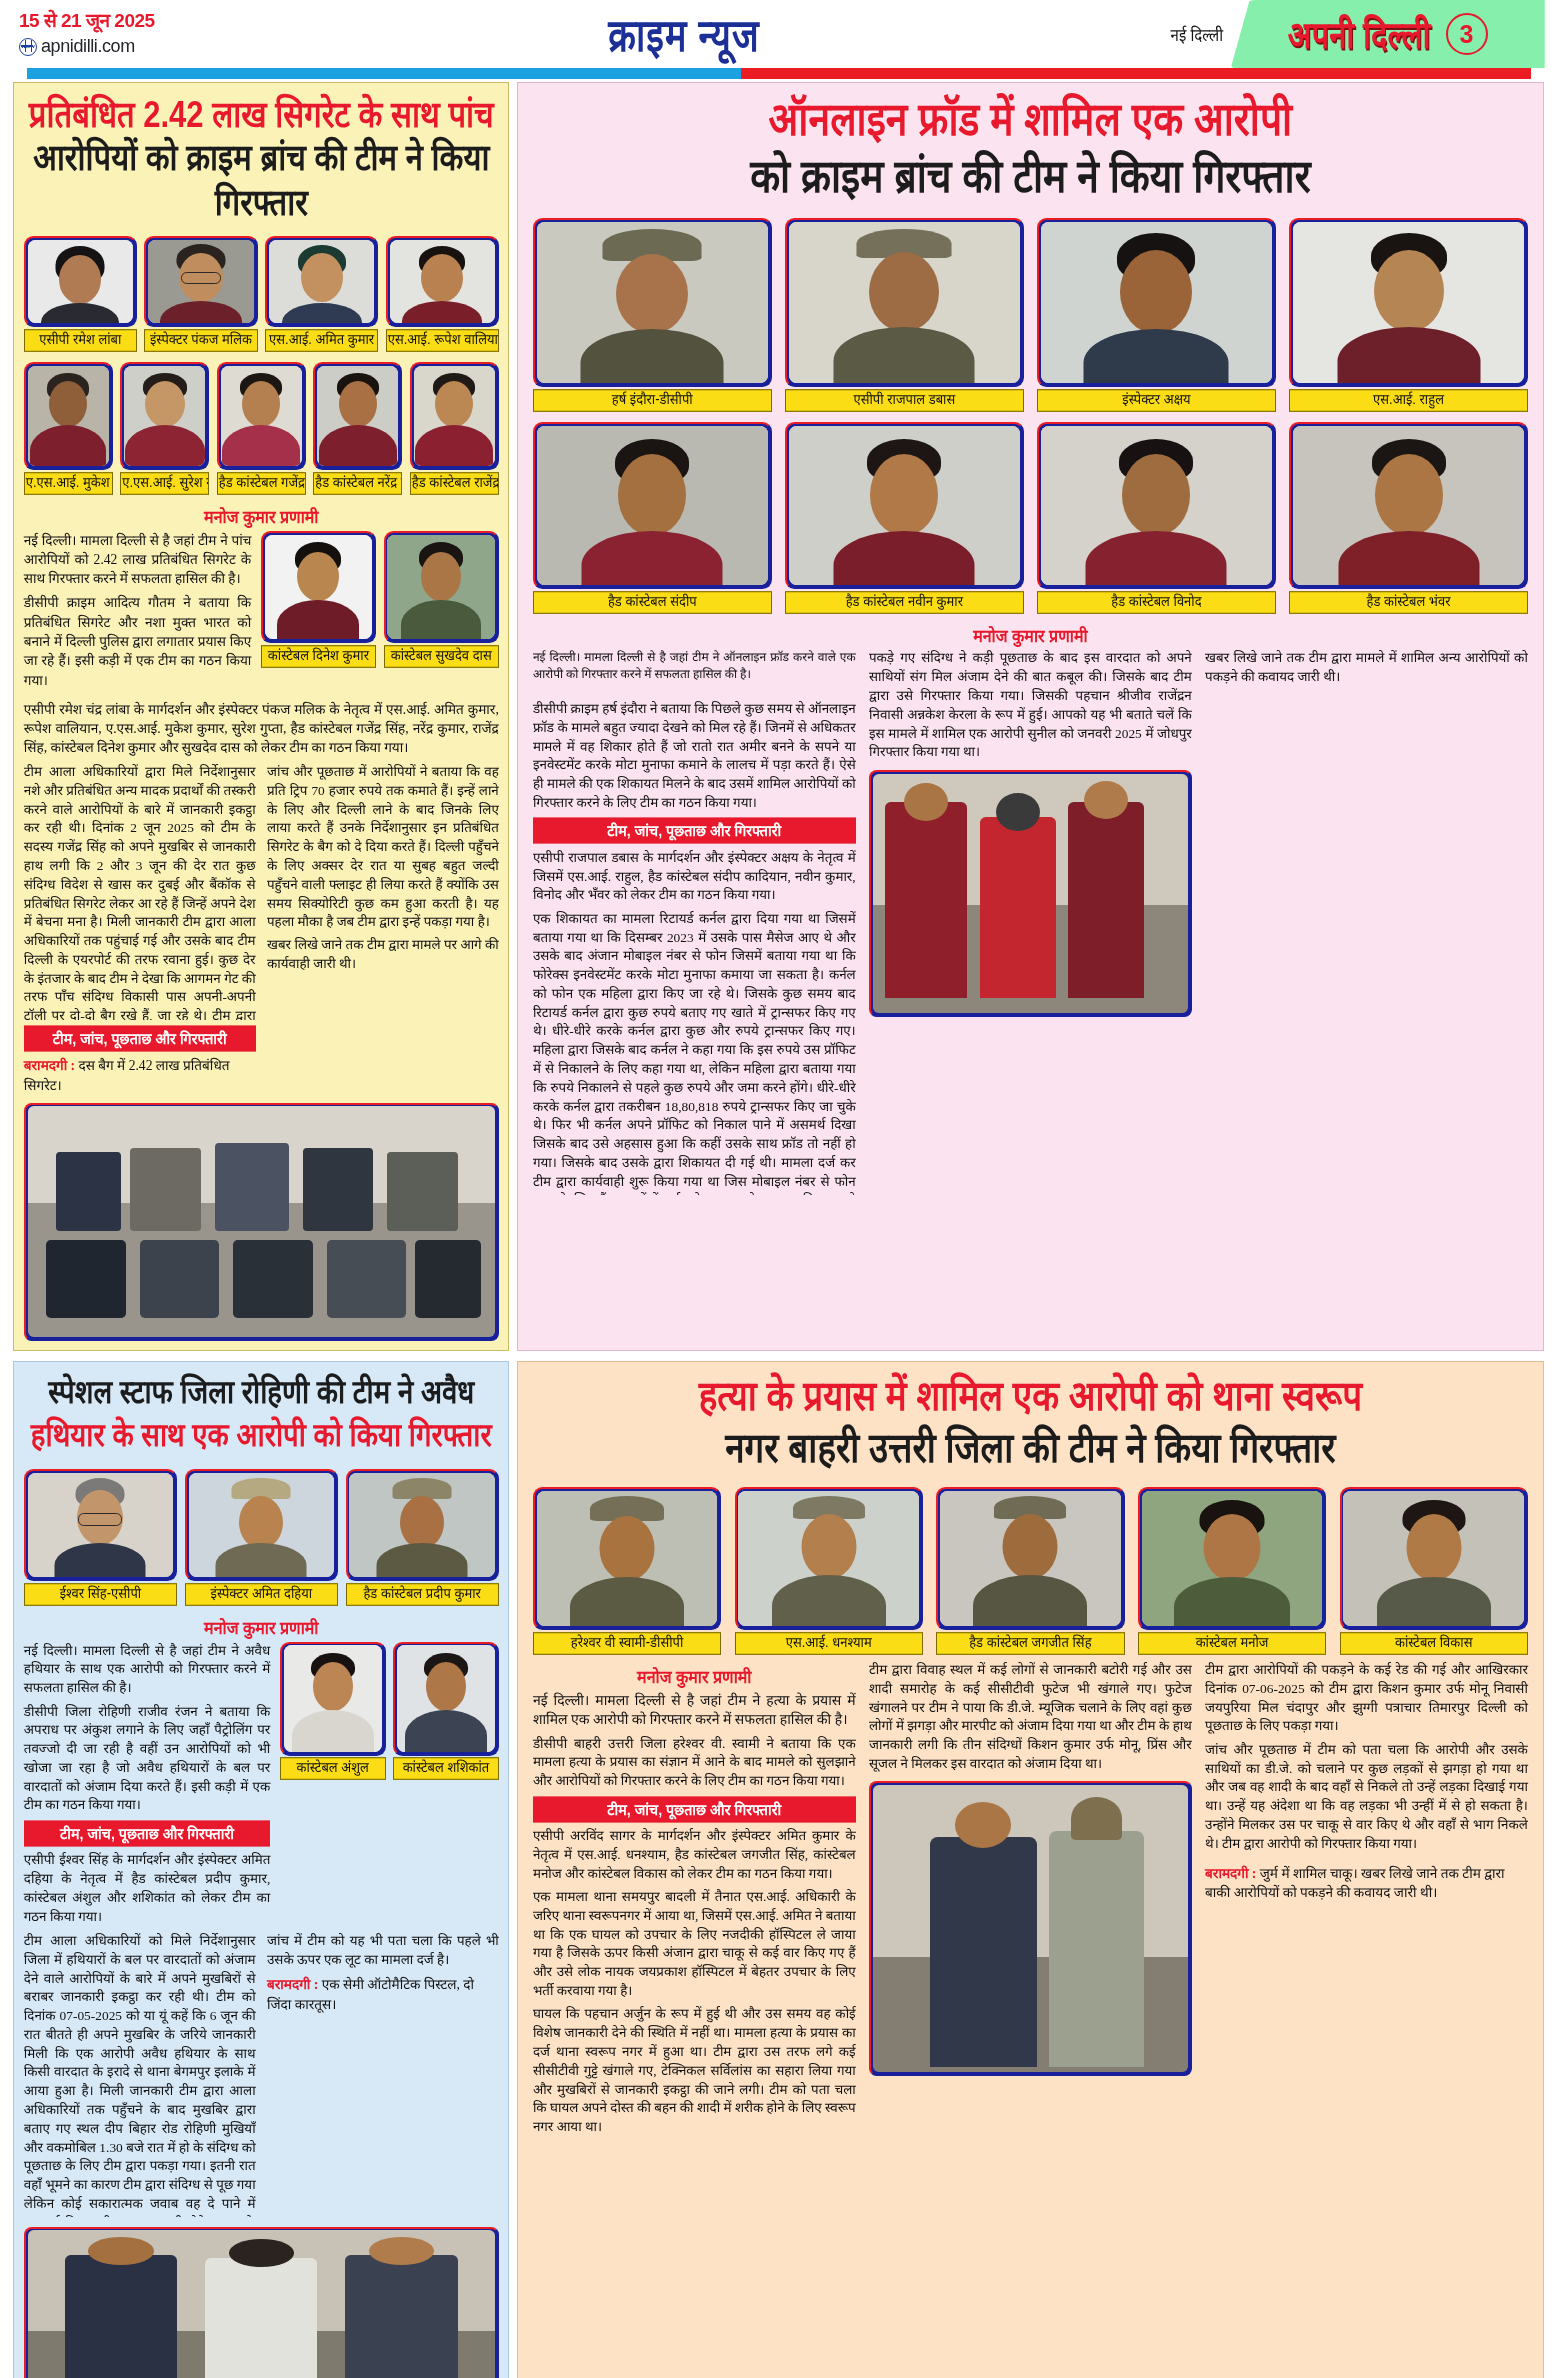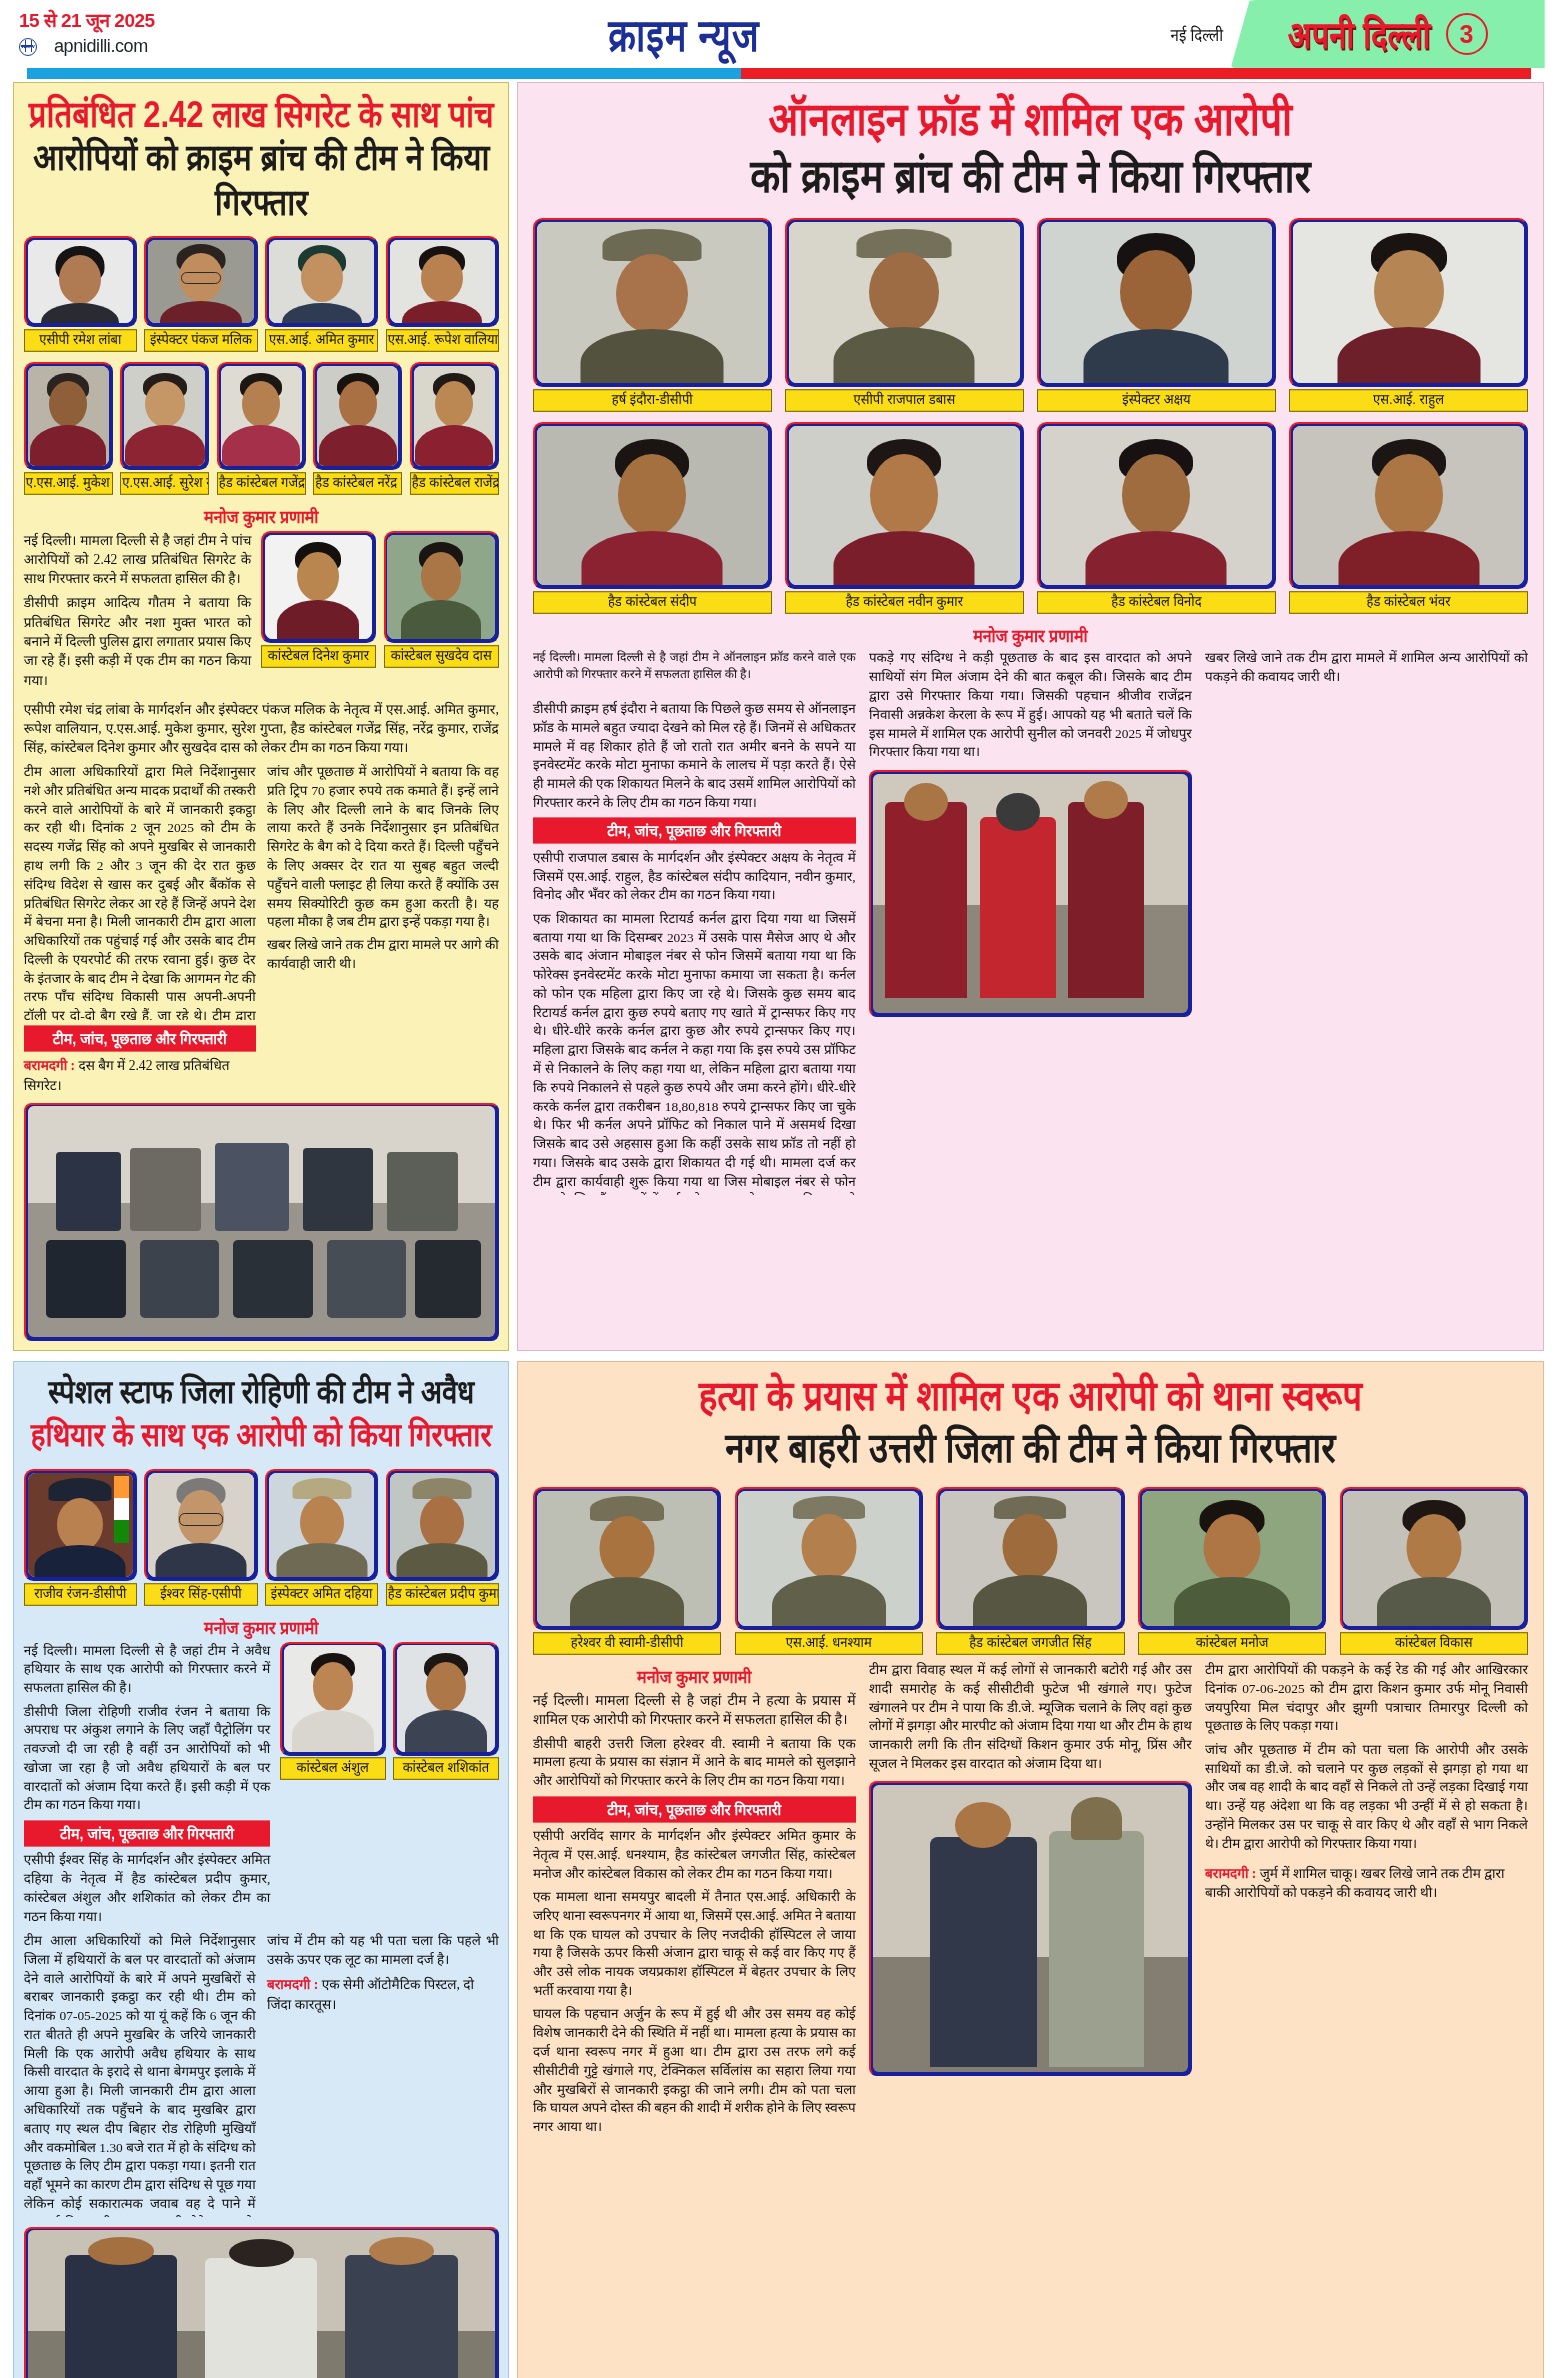--- a/index.html
+++ b/index.html
@@ -10,21 +10,21 @@
     font-family:"Liberation Serif", "DejaVu Serif", serif;
     color:#111; position:relative; overflow:hidden;
   }
 
   
   .masthead { position:relative; height:74px; padding:0 13.3px; }
   .mast-inner { display:flex; align-items:center; height:68px; position:relative; }
   .mast-date-block { width:219px; padding-left:5.7px; }
   .mast-date { color:#e8192c; font-weight:bold; font-size:19px;
                font-family:"Liberation Sans", sans-serif; letter-spacing:-0.5px; line-height:1.1;}
-  .mast-site { display:flex; align-items:center; gap:17px; margin-top:4.8px; }
+  .mast-site { display:flex; align-items:center; gap:4px; margin-top:4.8px; }
   .globe { width:18px; height:18px; border-radius:50%; background:#ffffff;
            border:1.9px solid #1b3fa0; position:relative; display:inline-block; flex:0 0 auto;}
   .globe::before { content:""; position:absolute; left:1px; top:5.7px; width:12.4px; height:2.9px;
                    background:#1b3fa0; }
   .globe::after { content:""; position:absolute; left:4.8px; top:1px; width:4.8px; height:12.4px;
                   border-left:1.9px solid #1b3fa0; border-right:1.9px solid #1b3fa0; }
   .globe span { position:absolute; inset:0; font-size:5.7px; color:#1b3fa0; font-weight:bold;
                 text-align:center; line-height:14.3px; font-family:"Liberation Sans",sans-serif;}
   .site-name { font-size:18px; color:#23262b; font-family:"Liberation Sans", sans-serif;
                letter-spacing:-0.4px; }
@@ -493,34 +493,20 @@
       <div class="headline">
         <span class="hl-line hl-dark hl-sm">स्पेशल स्टाफ जिला रोहिणी की टीम ने अवैध</span>
         <span class="hl-line hl-red hl-sm">हथियार के साथ एक आरोपी को किया गिरफ्तार</span>
       </div>
 
       <div class="photo-row">
         <div class="pcard">
           <div class="pframe" style="height:112px;">
               <div class="inner">
             <div class="ph">
-                  <div class="bg" style="background:#6b3b2d"></div>
-              <div class="cap" style="top:5.7px;width:63px;height:23px;background:#1d2433"></div>
-              <div class="head" style="top:25px;width:46px;height:53px;background:#b9814f"></div>
-              <div class="body" style="top:72px;width:91px;height:44px;background:#18223a"></div>
-              <div style="position:absolute;right:3.8px;top:3.8px;width:15px;height:67px;background:linear-gradient(#ff9933 0 33%,#ffffff 33% 66%,#138808 66% 100%);"></div>
-                </div>
-          </div>
-            </div>
-          <div class="pcap">राजीव रंजन-डीसीपी</div>
-        </div>
-        <div class="pcard">
-          <div class="pframe" style="height:112px;">
-              <div class="inner">
-            <div class="ph">
                   <div class="bg" style="background:#d7d3cb"></div>
               <div class="hair" style="top:5.7px;width:49px;height:30px;background:#7b7a78"></div>
               <div class="head" style="top:17px;width:46px;height:55px;background:#c2966a"></div>
               <div class="glasses" style="top:40px;width:44px;height:13.3px"></div>
               <div class="body" style="top:70px;width:91px;height:44px;background:#2e3647"></div>
                 </div>
           </div>
             </div>
           <div class="pcap">ईश्वर सिंह-एसीपी</div>
         </div>

